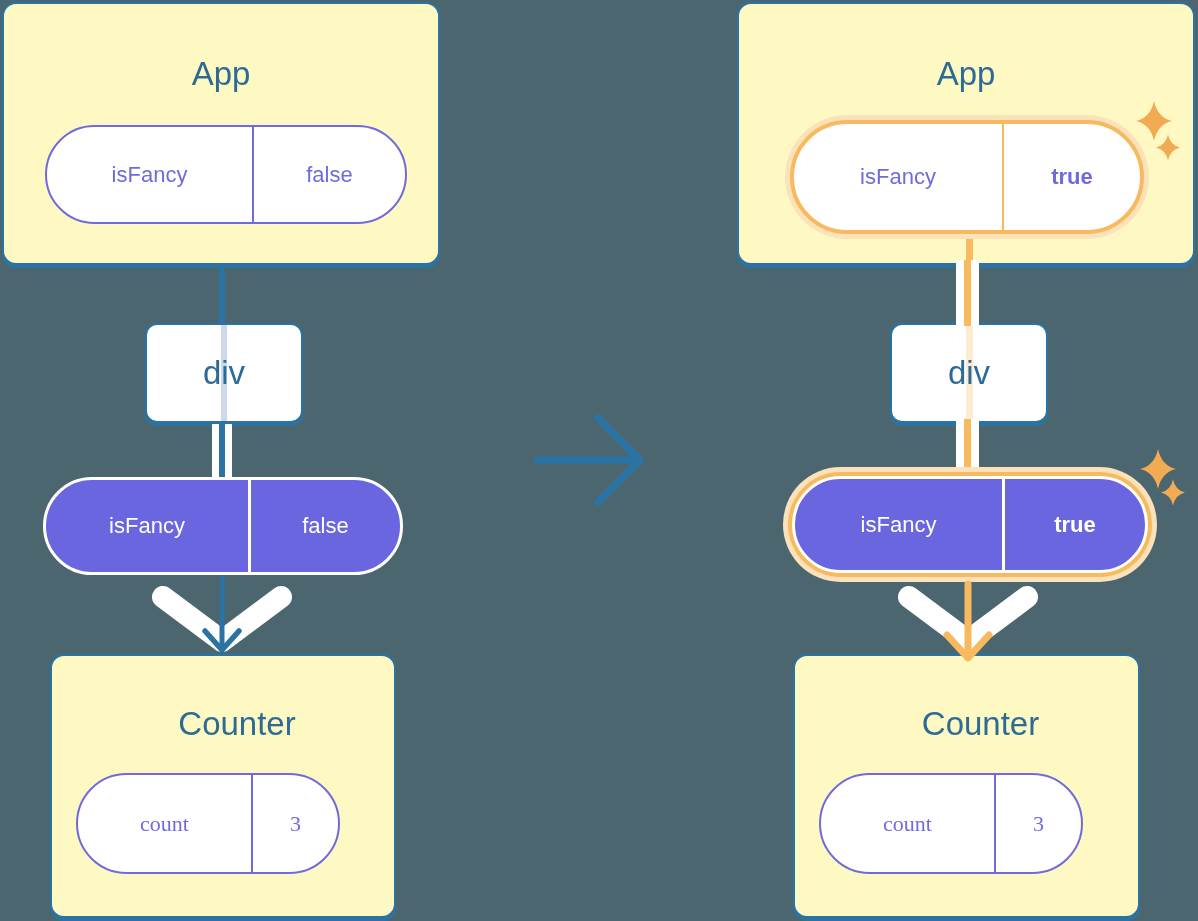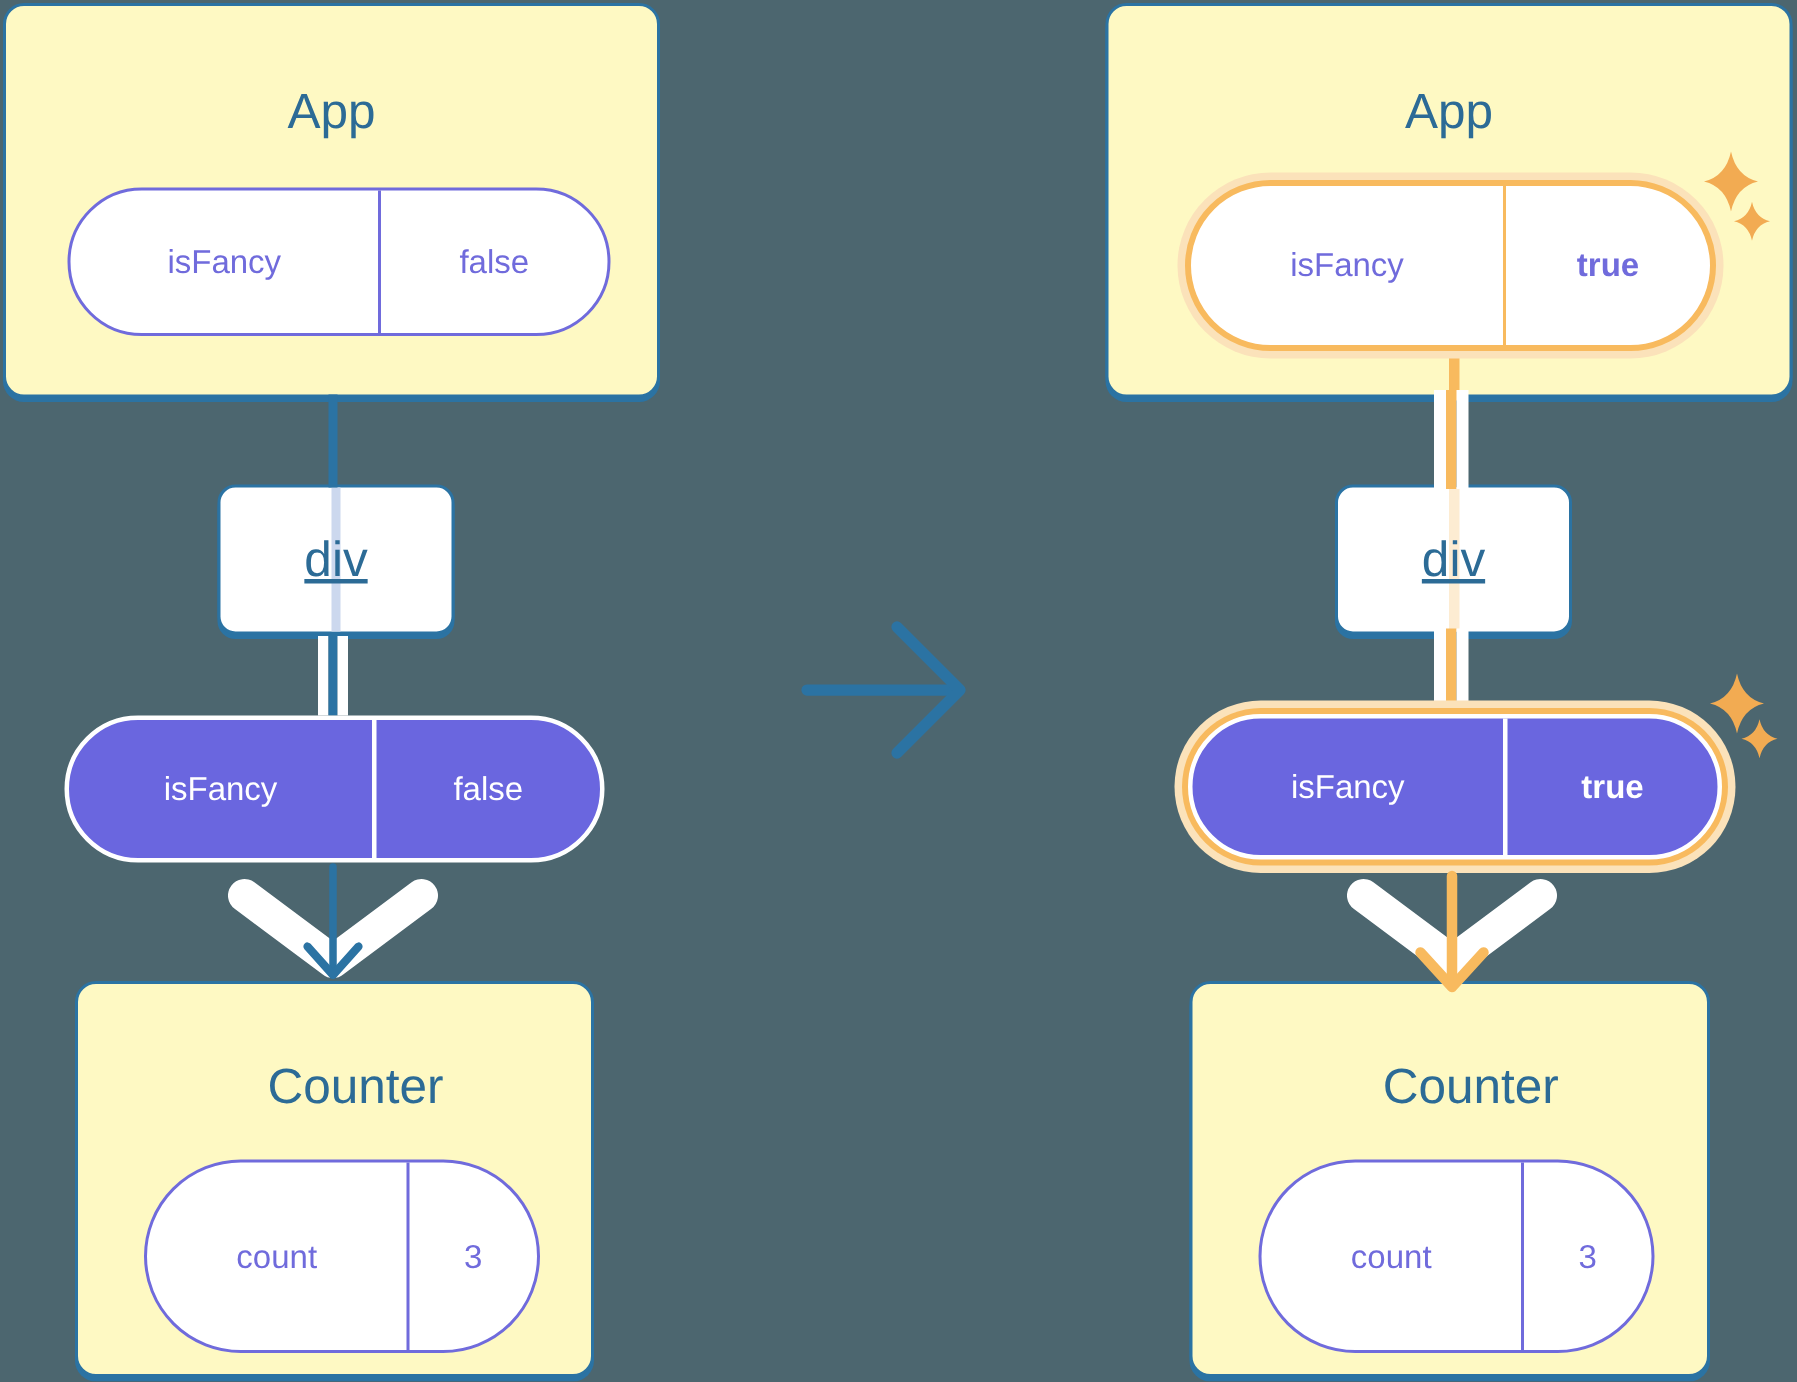--- a/index.html
+++ b/index.html
@@ -51,21 +51,20 @@
     z-index: 1;
   }
   .div-left  { left: 145px; top: 323px; width: 158px; height: 100px; }
   .div-right { left: 890px; top: 323px; width: 158px; height: 100px; }
   .divbox .divlabel {
     position: relative;
     z-index: 1;
     font-size: 33px;
     font-weight: 500;
     color: var(--titleText);
-    text-decoration: underline;
   }
   .divbox .through-line {
     position: absolute;
     top: 0; bottom: 0;
     left: 50%;
     z-index: 0;
   }
   .div-left  .through-line { width: 6px; margin-left: -3px; background: var(--paleBlue); }
   .div-right .through-line { width: 7px; margin-left: -3.5px; background: var(--palePeach); }
 
@@ -120,21 +119,21 @@
   .cell.bold { font-weight: bold; }
 
   .pill-app-left      { left: 41px;  top: 121px; width: 362px; height: 99px; }
   .pill-app-left  .k  { width: 205px; }
   .pill-app-right     { left: 51px;  top: 116px; width: 354px; height: 114px; }
   .pill-app-right .k  { width: 208px; }
   .pill-mid-left      { left: 43px;  top: 477px; width: 360px; height: 98px; }
   .pill-mid-left  .k  { width: 202px; }
   .pill-mid-right     { left: 792px; top: 476px; width: 356px; height: 97px; }
   .pill-mid-right .k  { width: 207px; }
-  .pill-counter       { left: 44px;  top: 117px; width: 264px; height: 129px; }
+  .pill-counter       { left: 24px;  top: 117px; width: 264px; height: 101px; font-family: Liberation Serif, serif; }
   .pill-counter   .k  { width: 173px; }
 
   
   .vline { position: absolute; z-index: 2; }
   .conn-app-div-left { left: 219px; top: 263px; width: 6px; height: 62px; background: var(--teal); }
   .stub-orange       { position: absolute; left: 227px; top: 228px; width: 7px; height: 35px;
                        background: var(--orange); }
   .stripes {
     position: absolute;
     display: flex;

